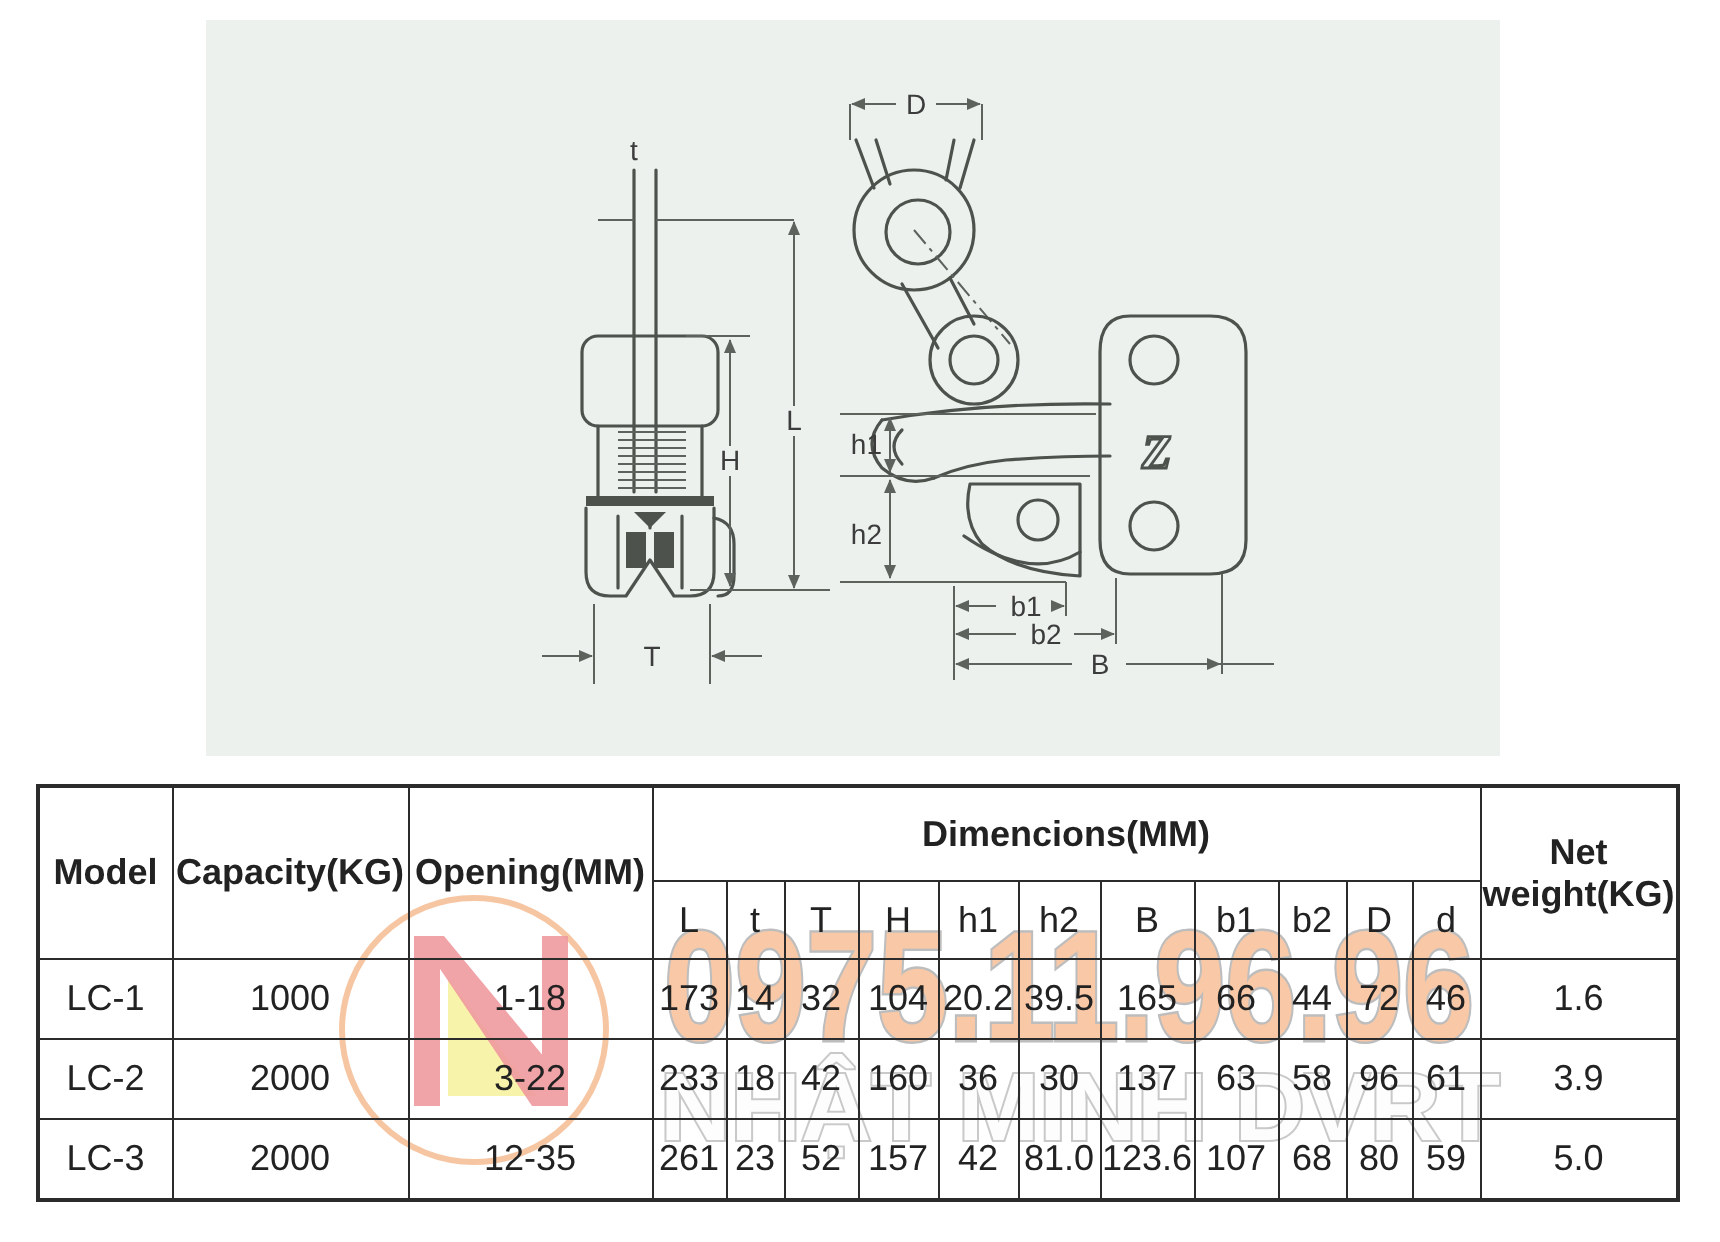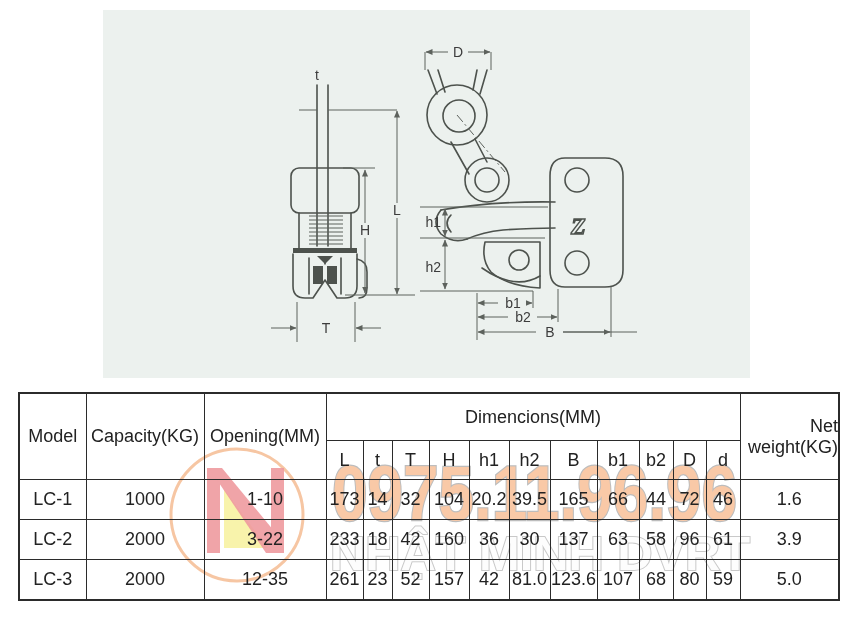--- a/index.html
+++ b/index.html
@@ -34,22 +34,22 @@
     position:absolute;left:18px;top:392px;z-index:3;
     border-collapse:collapse;table-layout:fixed;background:transparent;
     border:2px solid var(--table_border,#2b2b2b);
   }
   #spec td{
     border:1px solid var(--table_border,#2b2b2b);
     text-align:center;vertical-align:middle;padding:0;
     font-size:18px;color:var(--text,#222);background:transparent;
     overflow:hidden;white-space:nowrap;
   }
-  #spec td.wrap{white-space:normal;line-height:1.15;text-align:right;}
-  #spec tr.h1 td{height:46px;}
+  #spec td.wrap{white-space:normal;line-height:1.15;}
+  #spec tr.h1 td{height:46px;font-weight:bold;}
   #spec tr.h2 td{height:38px;}
   #spec tr.data td{height:39px;text-align:center;}
   #spec td.span2{height:86px;}
 </style>
 </head>
 <body>
 
 <div id="page">
 
   <svg id="wm" width="860" height="621" viewBox="0 0 860 621" aria-hidden="true">
@@ -197,21 +197,21 @@
         <td>h2</td>
         <td>B</td>
         <td>b1</td>
         <td>b2</td>
         <td>D</td>
         <td>d</td>
       </tr>
       <tr class="data">
         <td>LC-1</td>
         <td>1000</td>
-        <td>1-10</td>
+        <td>1-18</td>
         <td>173</td>
         <td>14</td>
         <td>32</td>
         <td>104</td>
         <td>20.2</td>
         <td>39.5</td>
         <td>165</td>
         <td>66</td>
         <td>44</td>
         <td>72</td>

